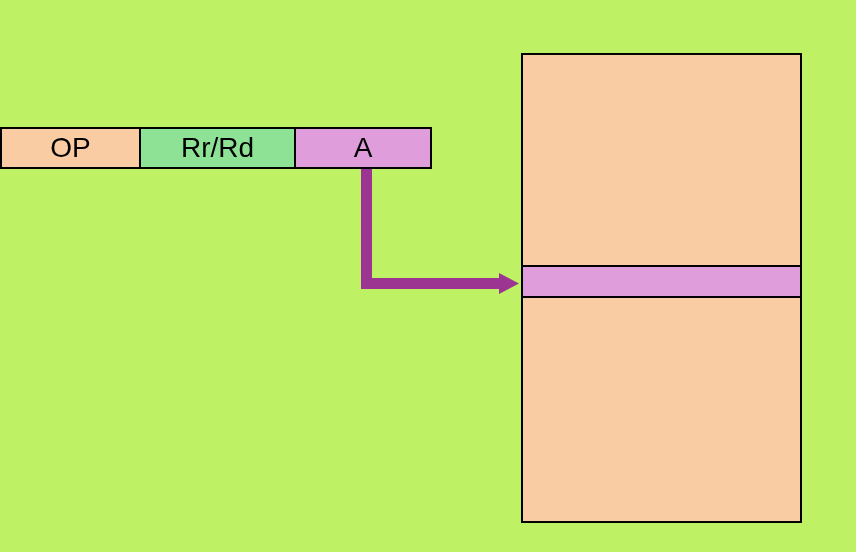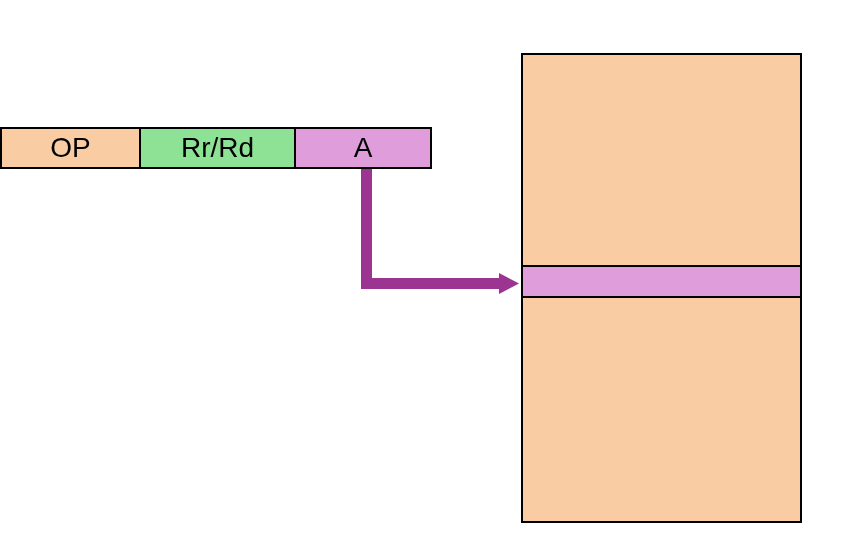--- a/index.html
+++ b/index.html
@@ -80,21 +80,21 @@
     left: 499px;
     top: 273px;
     width: 20px;
     height: 21px;
     clip-path: polygon(0 0, 100% 50%, 0 100%);
   }
 </style>
 </head>
 <body>
 
-<div class="canvas" style="background-color: #ffffff;">
+<div class="canvas" style="background-color: #bef264;">
 
   <div class="instruction-bar">
     <div class="field field-op" style="background-color: rgb(249, 204, 163);">
       <span class="field-label">OP</span>
     </div>
     <div class="field field-reg" style="background-color: rgb(142, 226, 149);">
       <span class="field-label">Rr/Rd</span>
     </div>
     <div class="field field-addr" style="background-color: rgb(223, 158, 219);">
       <span class="field-label">A</span>

